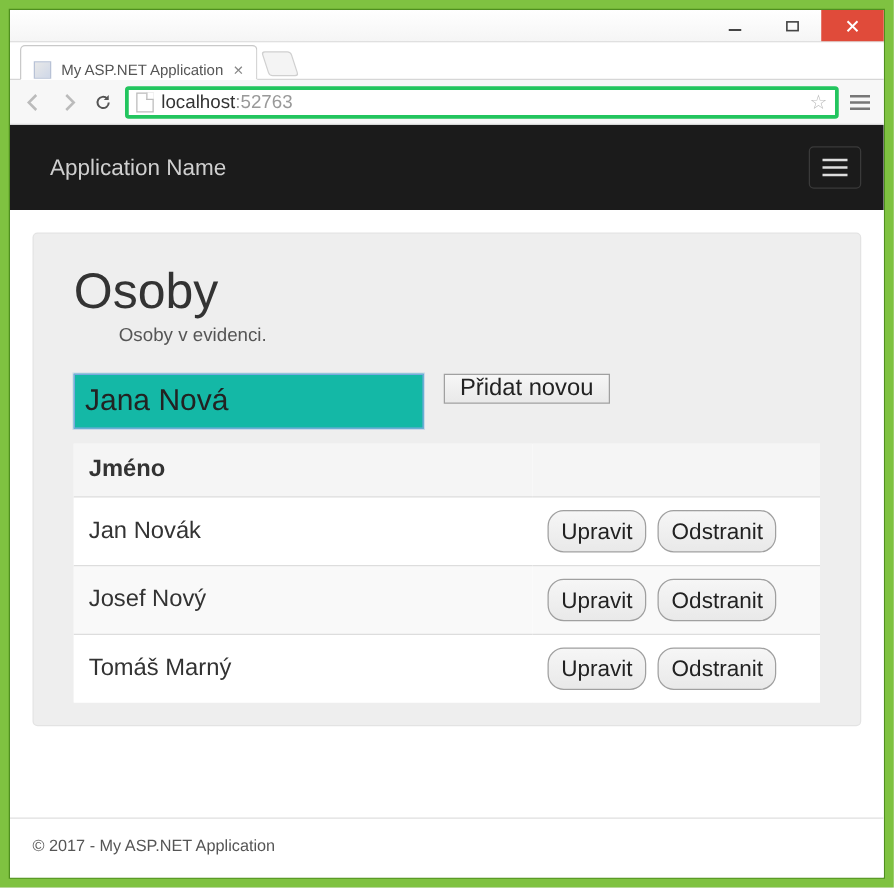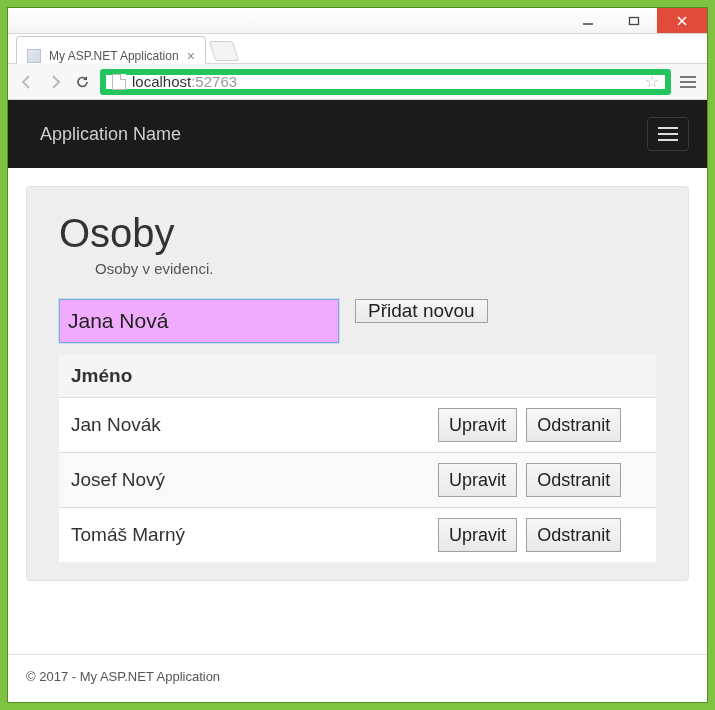--- a/index.html
+++ b/index.html
@@ -92,21 +92,21 @@
     }
     .nav-ico {
       width: 22px; height: 22px;
       display: flex; align-items: center; justify-content: center;
       color: #999;
     }
     .nav-ico.enabled { color:#555; }
     .urlbox {
       flex: 1;
       height: 26px;
-      border: 6px solid #22c55e;
+      border: 3px solid #22c55e;
       border-radius: 3px;
       background: #fff;
       display: flex;
       align-items: center;
       padding: 0 6px;
       font-size: 15px;
       color: #333;
       gap: 6px;
     }
     .pageicon {
@@ -156,37 +156,37 @@
       padding: 24px 32px 18px 32px;
     }
     .panel h1 { font-size: 40px; font-weight: 400; color: #333; margin-bottom: 4px; }
     .panel .sub { font-size: 15px; color: #555; margin-bottom: 22px; margin-left: 36px; }
     .form-row { display: flex; gap: 16px; align-items: stretch; margin-bottom: 12px; }
     .textbox {
       width: 280px;
       height: 44px;
       border: 1px solid #7aa9de;
       box-shadow: 0 0 0 1px rgba(122,169,222,.3);
-      background: #f0abfc;
-      font-size: 21px;
+      background: #14b8a6;
+      font-size: 24px;
       color: #222;
       padding: 0 8px;
       outline: none;
     }
     .btn {
       height: 24px;
       padding: 0 12px;
       border: 1px solid #a0a0a0;
       background: linear-gradient(#f6f6f6,#e9e9e9);
       font-size: 19px;
       color: #222;
       cursor: pointer;
       font-family: inherit;
     }
-    .btn.small { height: 34px; font-size: 18px; padding: 0 10px; }
+    .btn.small { height: 34px; font-size: 18px; padding: 0 10px; border-radius: 13px; }
     table { width: 100%; border-collapse: collapse; background: #fff; }
     th, td { text-align: left; padding: 10px 12px; border-top: 1px solid #ddd; font-size: 19px; color: #333; }
     th { background: #f5f5f5; font-weight: 700; border-top:none; }
     tr:nth-child(odd) td { background:#fff; }
     tr:nth-child(even) td { background:#f9f9f9; }
     td.actions { width: 230px; }
     td.actions .btn { margin-right: 4px; }
     .footer {
       border-top: 1px solid #e0e0e0;
       padding: 14px 18px 18px 18px;

